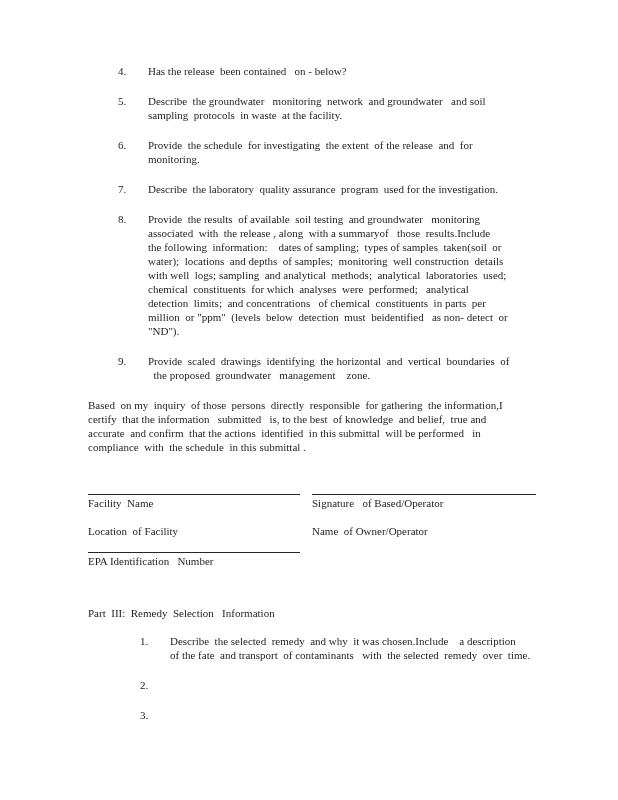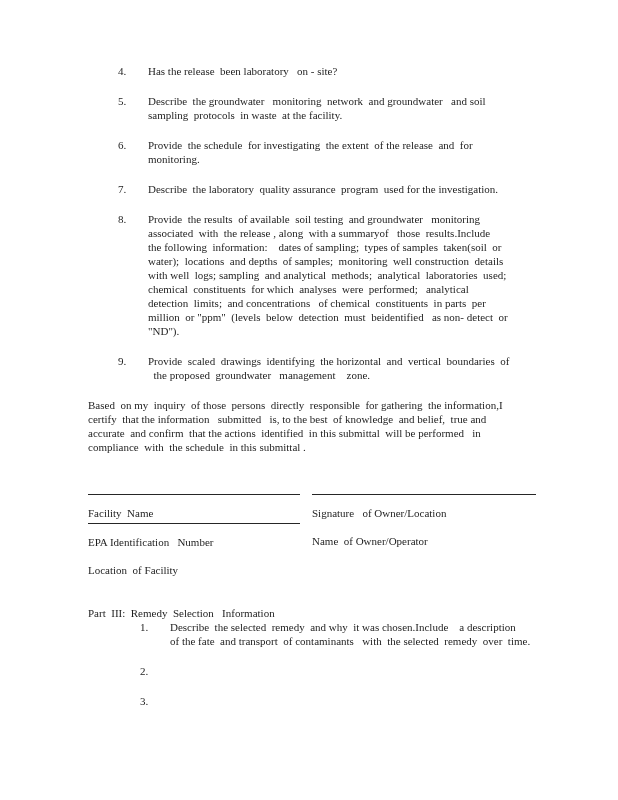--- a/index.html
+++ b/index.html
@@ -21,34 +21,34 @@
     width: 452px;
   }
   .num-item { display: flex; margin-bottom: 16px; }
   .num-item .num { flex: 0 0 30px; margin-left: 30px; white-space: pre; }
   .num-item .txt { white-space: pre; }
   .num-item.p3 .num { margin-left: 52px; flex: 0 0 30px; }
   .cert { white-space: pre; margin-top: 5px; }
   .sig-grid { display: flex; margin-top: 40px; }
   .sig-col { width: 212px; }
   .sig-col.right { width: 224px; margin-left: 12px; }
-  .sig-row { height: 29px; box-sizing: border-box; padding-top: 11px; }
+  .sig-row { height: 29px; box-sizing: border-box; padding-top: 1px; }
   .sig-row.lined { border-top: 1px solid #262626; }
   .sig-row span { white-space: pre; }
-  .part3-heading { margin-top: 25px; margin-bottom: 0; white-space: pre; }
+  .part3-heading { margin-top: 25px; margin-bottom: 14px; white-space: pre; }
 </style>
 </head>
 <body>
 
 <div class="doc">
   <div class="content">
 
     <div class="num-item">
       <span class="num">4.</span>
-      <span class="txt">Has the release  been laboratory   on - site?</span>
+      <span class="txt">Has the release  been contained   on - below?</span>
     </div>
 
     <div class="num-item">
       <span class="num">5.</span>
       <span class="txt">Describe  the groundwater   monitoring  network  and groundwater   and soil
 sampling  protocols  in waste  at the facility.</span>
     </div>
 
     <div class="num-item">
       <span class="num">6.</span>
@@ -83,30 +83,30 @@
     <div class="cert">Based  on my  inquiry  of those  persons  directly  responsible  for gathering  the information,I
 certify  that the information   submitted   is, to the best  of knowledge  and belief,  true and
 accurate  and confirm  that the actions  identified  in this submittal  will be performed   in
 compliance  with  the schedule  in this submittal .</div>
 
     <div class="sig-grid">
       <div class="sig-col">
         <div class="sig-row lined">
           <span>Facility  Name</span>
         </div>
+        <div class="sig-row">
+          <span>Location  of Facility</span>
+        </div>
         <div class="sig-row lined">
           <span>EPA Identification   Number</span>
-        </div>
-        <div class="sig-row">
-          <span>Location  of Facility</span>
         </div>
       </div>
       <div class="sig-col right">
         <div class="sig-row lined">
-          <span>Signature   of Owner/Location</span>
+          <span>Signature   of Based/Operator</span>
         </div>
         <div class="sig-row">
           <span>Name  of Owner/Operator</span>
         </div>
       </div>
     </div>
 
     <div class="part3-heading">Part  III:  Remedy  Selection   Information</div>
 
     <div class="num-item p3">

